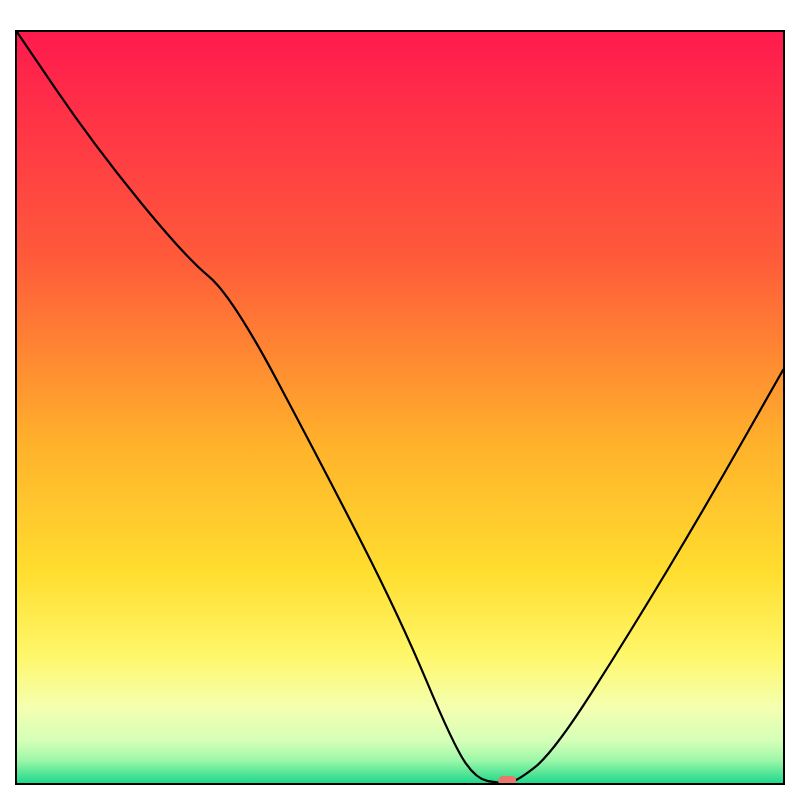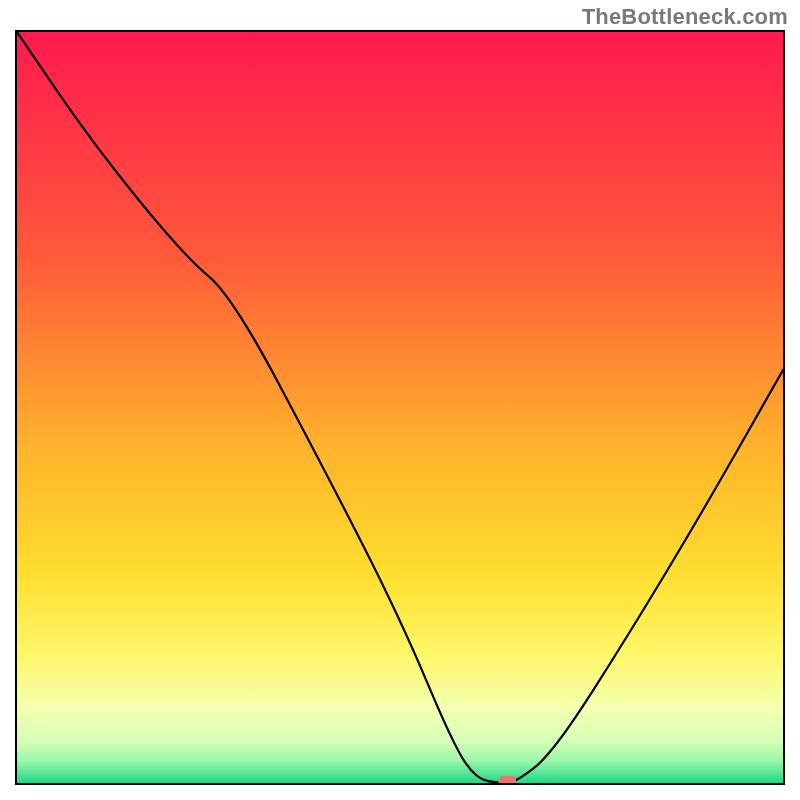--- a/index.html
+++ b/index.html
@@ -44,21 +44,20 @@
     height: 100%;
   }
   .marker {
     fill: #e8786b;
   }
 </style>
 </head>
 <body>
 
 <div class="frame">
-  <div class="watermark">TheBottleneck.com</div>
 
   <div class="plot-area">
     <svg id="plot-svg" viewBox="0 0 766 751" preserveAspectRatio="none">
       <defs>
         <linearGradient id="bg-grad" x1="0" y1="0" x2="0" y2="1">
 
         <stop offset="0.00%" stop-color="#ff1a4e"></stop>
             <stop offset="30.00%" stop-color="#ff5a3a"></stop>
             <stop offset="55.00%" stop-color="#ffb22b"></stop>
             <stop offset="72.00%" stop-color="#ffde2f"></stop>

